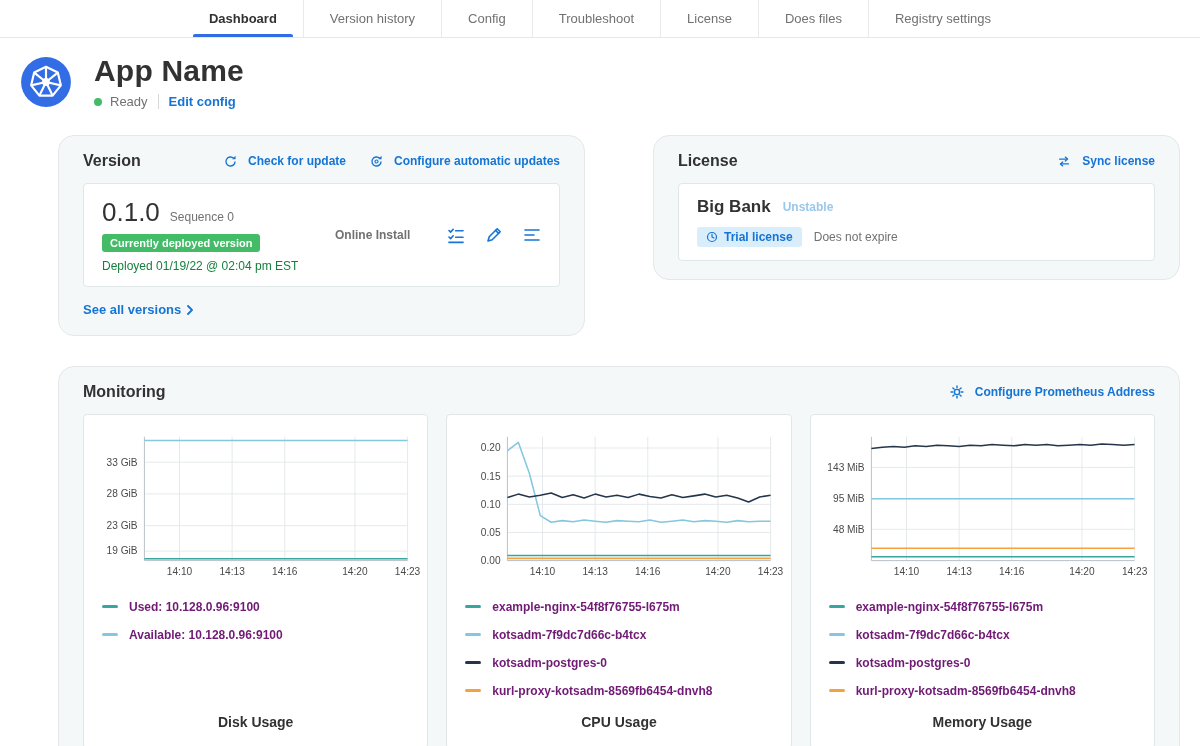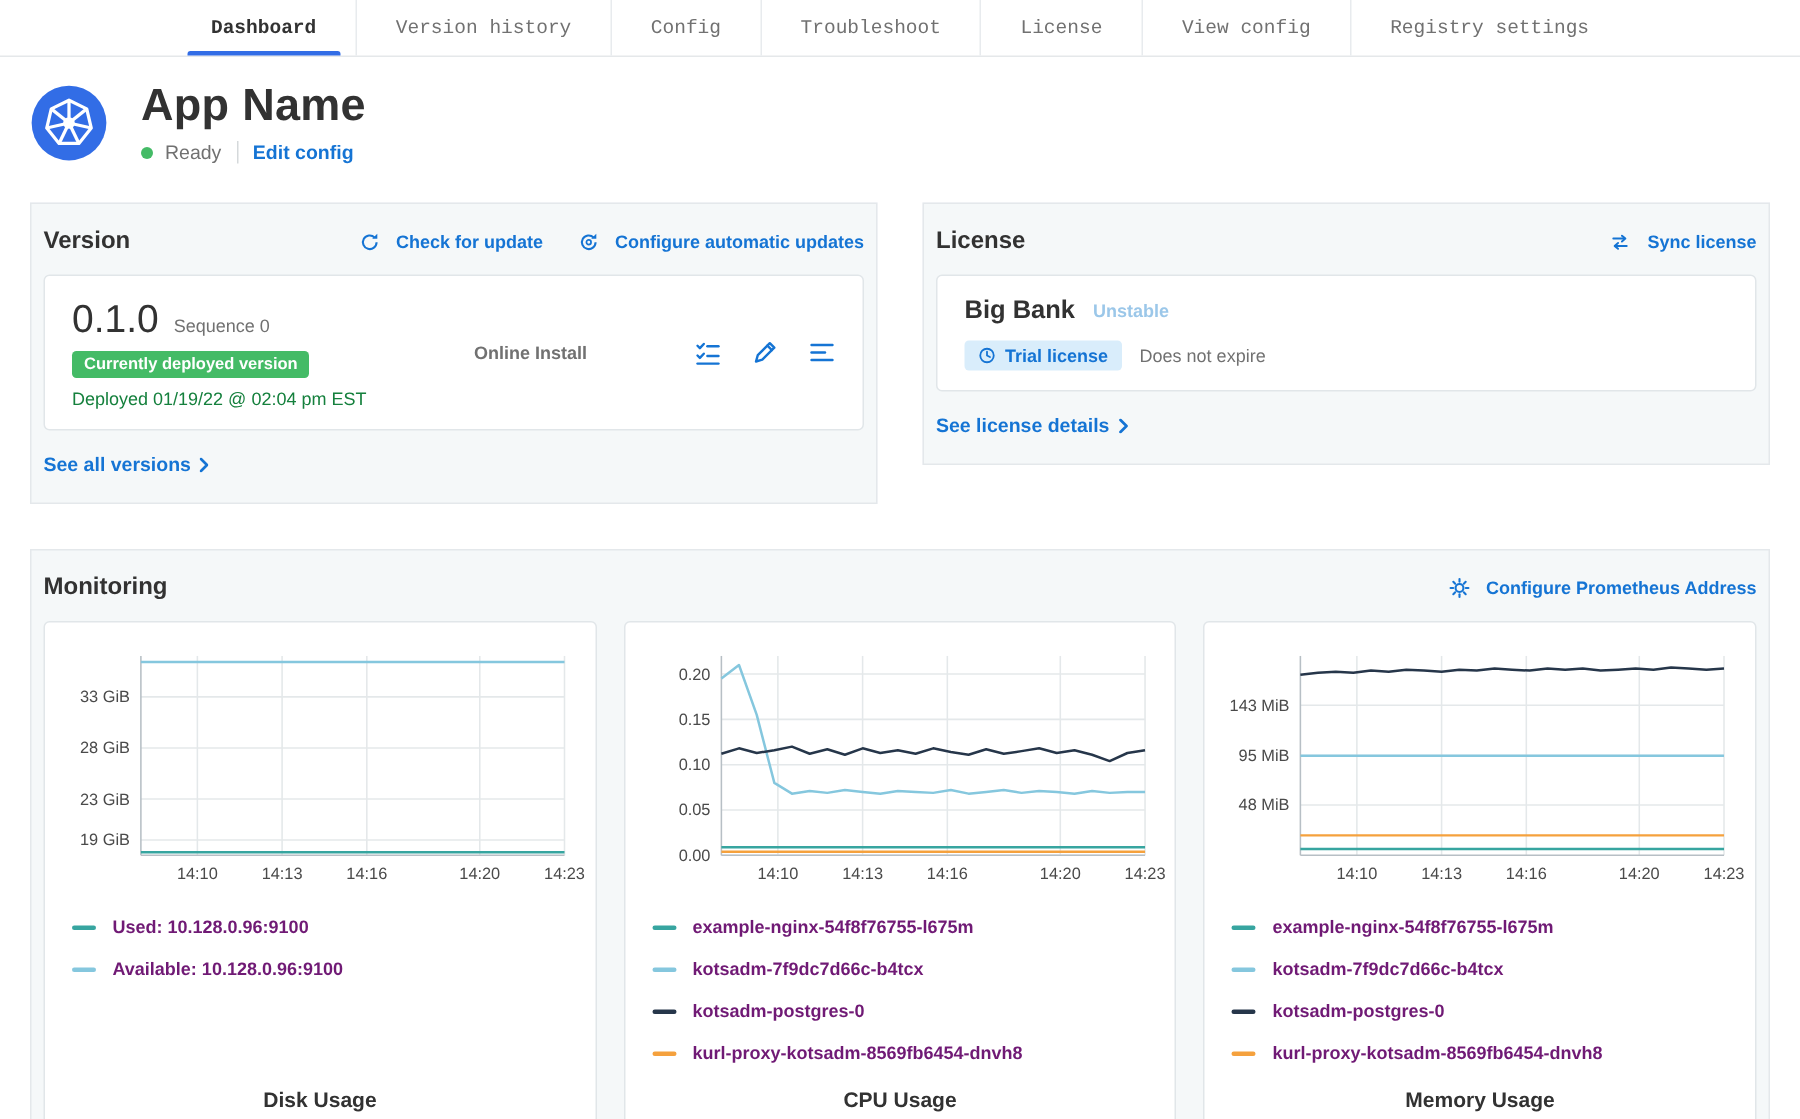--- a/index.html
+++ b/index.html
@@ -9,21 +9,21 @@
     font-family:"Liberation Sans","DejaVu Sans",sans-serif;
     color:#323232; font-size:13px;
   }
   
   nav.topnav {
     display:flex; justify-content:center; align-items:stretch;
     height:38px; border-bottom:1px solid #e5e8ea; background:#fff;
   }
   .tab {
     display:flex; align-items:center; padding:0 26px; font-size:13px;
-    color:#717171; cursor:pointer; position:relative; white-space:nowrap;font-family:Liberation Mono, monospace;
+    color:#717171; cursor:pointer; position:relative; white-space:nowrap;
   }
   .tab + .tab { border-left:1px solid #e8ebee; }
   .tab.active { color:#323232; font-weight:700; }
   .tab.active::after {
     content:""; position:absolute; left:10px; right:10px; bottom:0;
     height:3px; background:#326de6; border-radius:2px 2px 0 0;
   }
   
   main { width:1160px; margin:0 auto; padding-bottom:20px; }
   .app-header { display:flex; margin-top:16px; align-items:flex-start; }
@@ -32,22 +32,23 @@
   h1.app-title { margin:0; font-size:30px; font-weight:700; letter-spacing:.2px; }
   .status-row { display:flex; align-items:center; gap:8px; margin-top:6px; font-size:13px; color:#717171; }
   .dot { width:8px; height:8px; border-radius:50%; background:#44bb66; display:inline-block; }
   .vdiv { width:1px; height:15px; background:#d5d9db; display:inline-block; margin:0 2px; }
   .link { color:#1574d4; font-weight:700; cursor:pointer; text-decoration:none; display:inline-flex; align-items:center; gap:6px; }
   .link.sm { font-size:13px; }
   .link.xs { font-size:12px;gap:11px; }
   
   .cards-row { display:grid; grid-template-columns:1fr 1fr; gap:30px; margin-top:26px; align-items:start; }
   .panel {
-    background:#f5f8f9; border:1px solid #e4e8eb; border-radius:0;
-    padding:16px 8px 18px;
+    background:#f5f8f9; border:1px solid #e4e8eb; border-radius:16px;
+    padding:16px 24px 18px;
+    margin-left:38px;
   }
   .panel-header { display:flex; justify-content:space-between; align-items:center; margin-bottom:13px; }
   .panel-title { font-size:16px; font-weight:700; }
   .panel-links { display:flex; align-items:center; gap:24px; }
   .inner-card {
     background:#fff; border:1px solid #e1e6e9; border-radius:4px;
     padding:13px 18px; display:flex; align-items:center; justify-content:space-between;
   }
   .ver-row { display:flex; align-items:baseline; gap:10px; }
   .ver-number { font-size:26px; font-weight:400; }
@@ -89,21 +90,21 @@
 </style>
 </head>
 <body>
 
 <nav class="topnav">
   <div class="tab active">Dashboard</div>
   <div class="tab">Version history</div>
   <div class="tab">Config</div>
   <div class="tab">Troubleshoot</div>
   <div class="tab">License</div>
-  <div class="tab">View config</div>
+  <div class="tab">Does files</div>
   <div class="tab">Registry settings</div>
 </nav>
 
 <main>
 
   <header class="app-header">
     <div class="k8s-icon">
       <svg viewBox="0 0 48 48" width="52" height="52">
         <circle cx="24" cy="24" r="23" fill="#326de6"></circle>
         <g stroke="#fff" stroke-width="2" fill="none" stroke-linejoin="round">
@@ -221,28 +222,20 @@
         <div class="lic-row2">
           <span class="badge-trial">
             <svg class="icon-svg" width="12" height="12" viewBox="0 0 16 16">
               <circle cx="8" cy="8" r="6" fill="none" stroke="#1574d4" stroke-width="1.6"></circle>
               <polyline points="8,4.6 8,8 10.6,9.4" fill="none" stroke="#1574d4" stroke-width="1.6" stroke-linecap="round" stroke-linejoin="round"></polyline>
             </svg>
             <span>Trial license</span>
           </span>
           <span class="expiry">Does not expire</span>
         </div>
-      </div>
-      <div class="see-link">
-        <a class="link sm">
-          <span>See license details</span>
-          <svg class="icon-svg" width="6" height="10" viewBox="0 0 6 10">
-            <polyline points="1,1 5,5 1,9" fill="none" stroke="#1574d4" stroke-width="1.8" stroke-linecap="round" stroke-linejoin="round"></polyline>
-          </svg>
-        </a>
       </div>
     </section>
   </div>
 
   <section class="panel monitoring">
     <div class="panel-header">
       <span class="panel-title">Monitoring</span>
       <a class="link xs">
         <svg class="icon-svg" width="14" height="14" viewBox="0 0 16 16">
           <g stroke="#1574d4" stroke-width="1.6" stroke-linecap="round">

